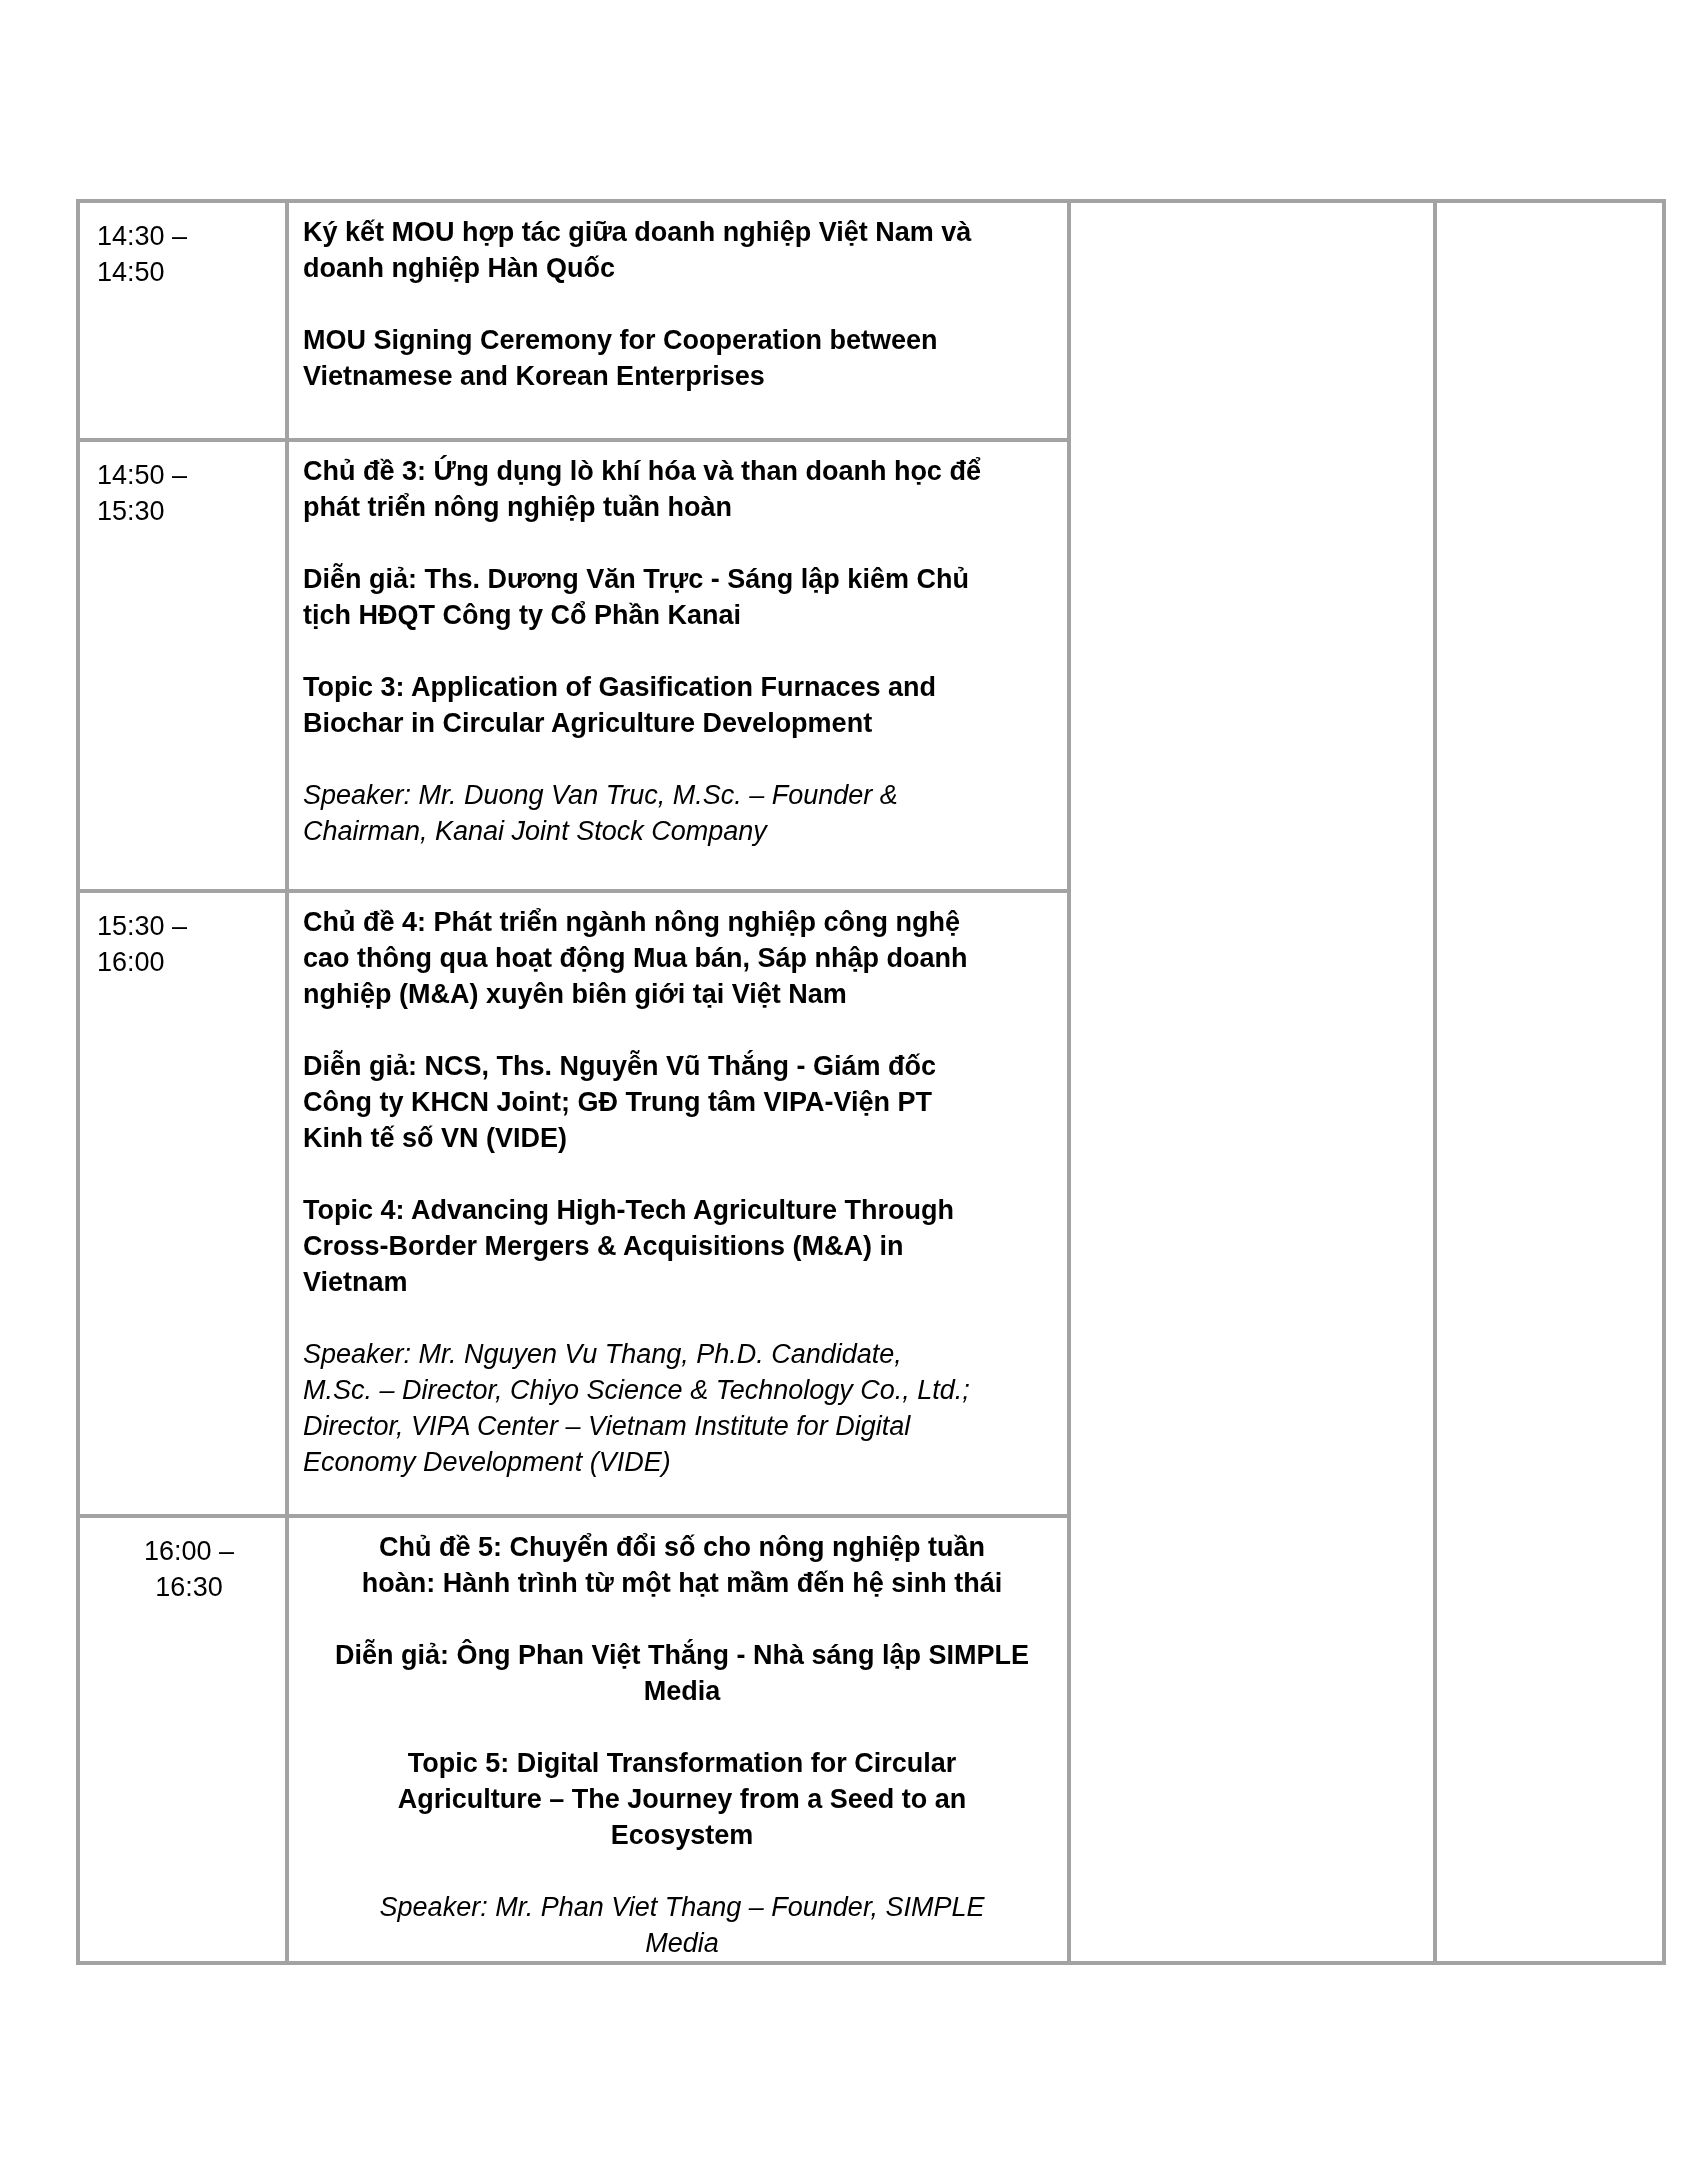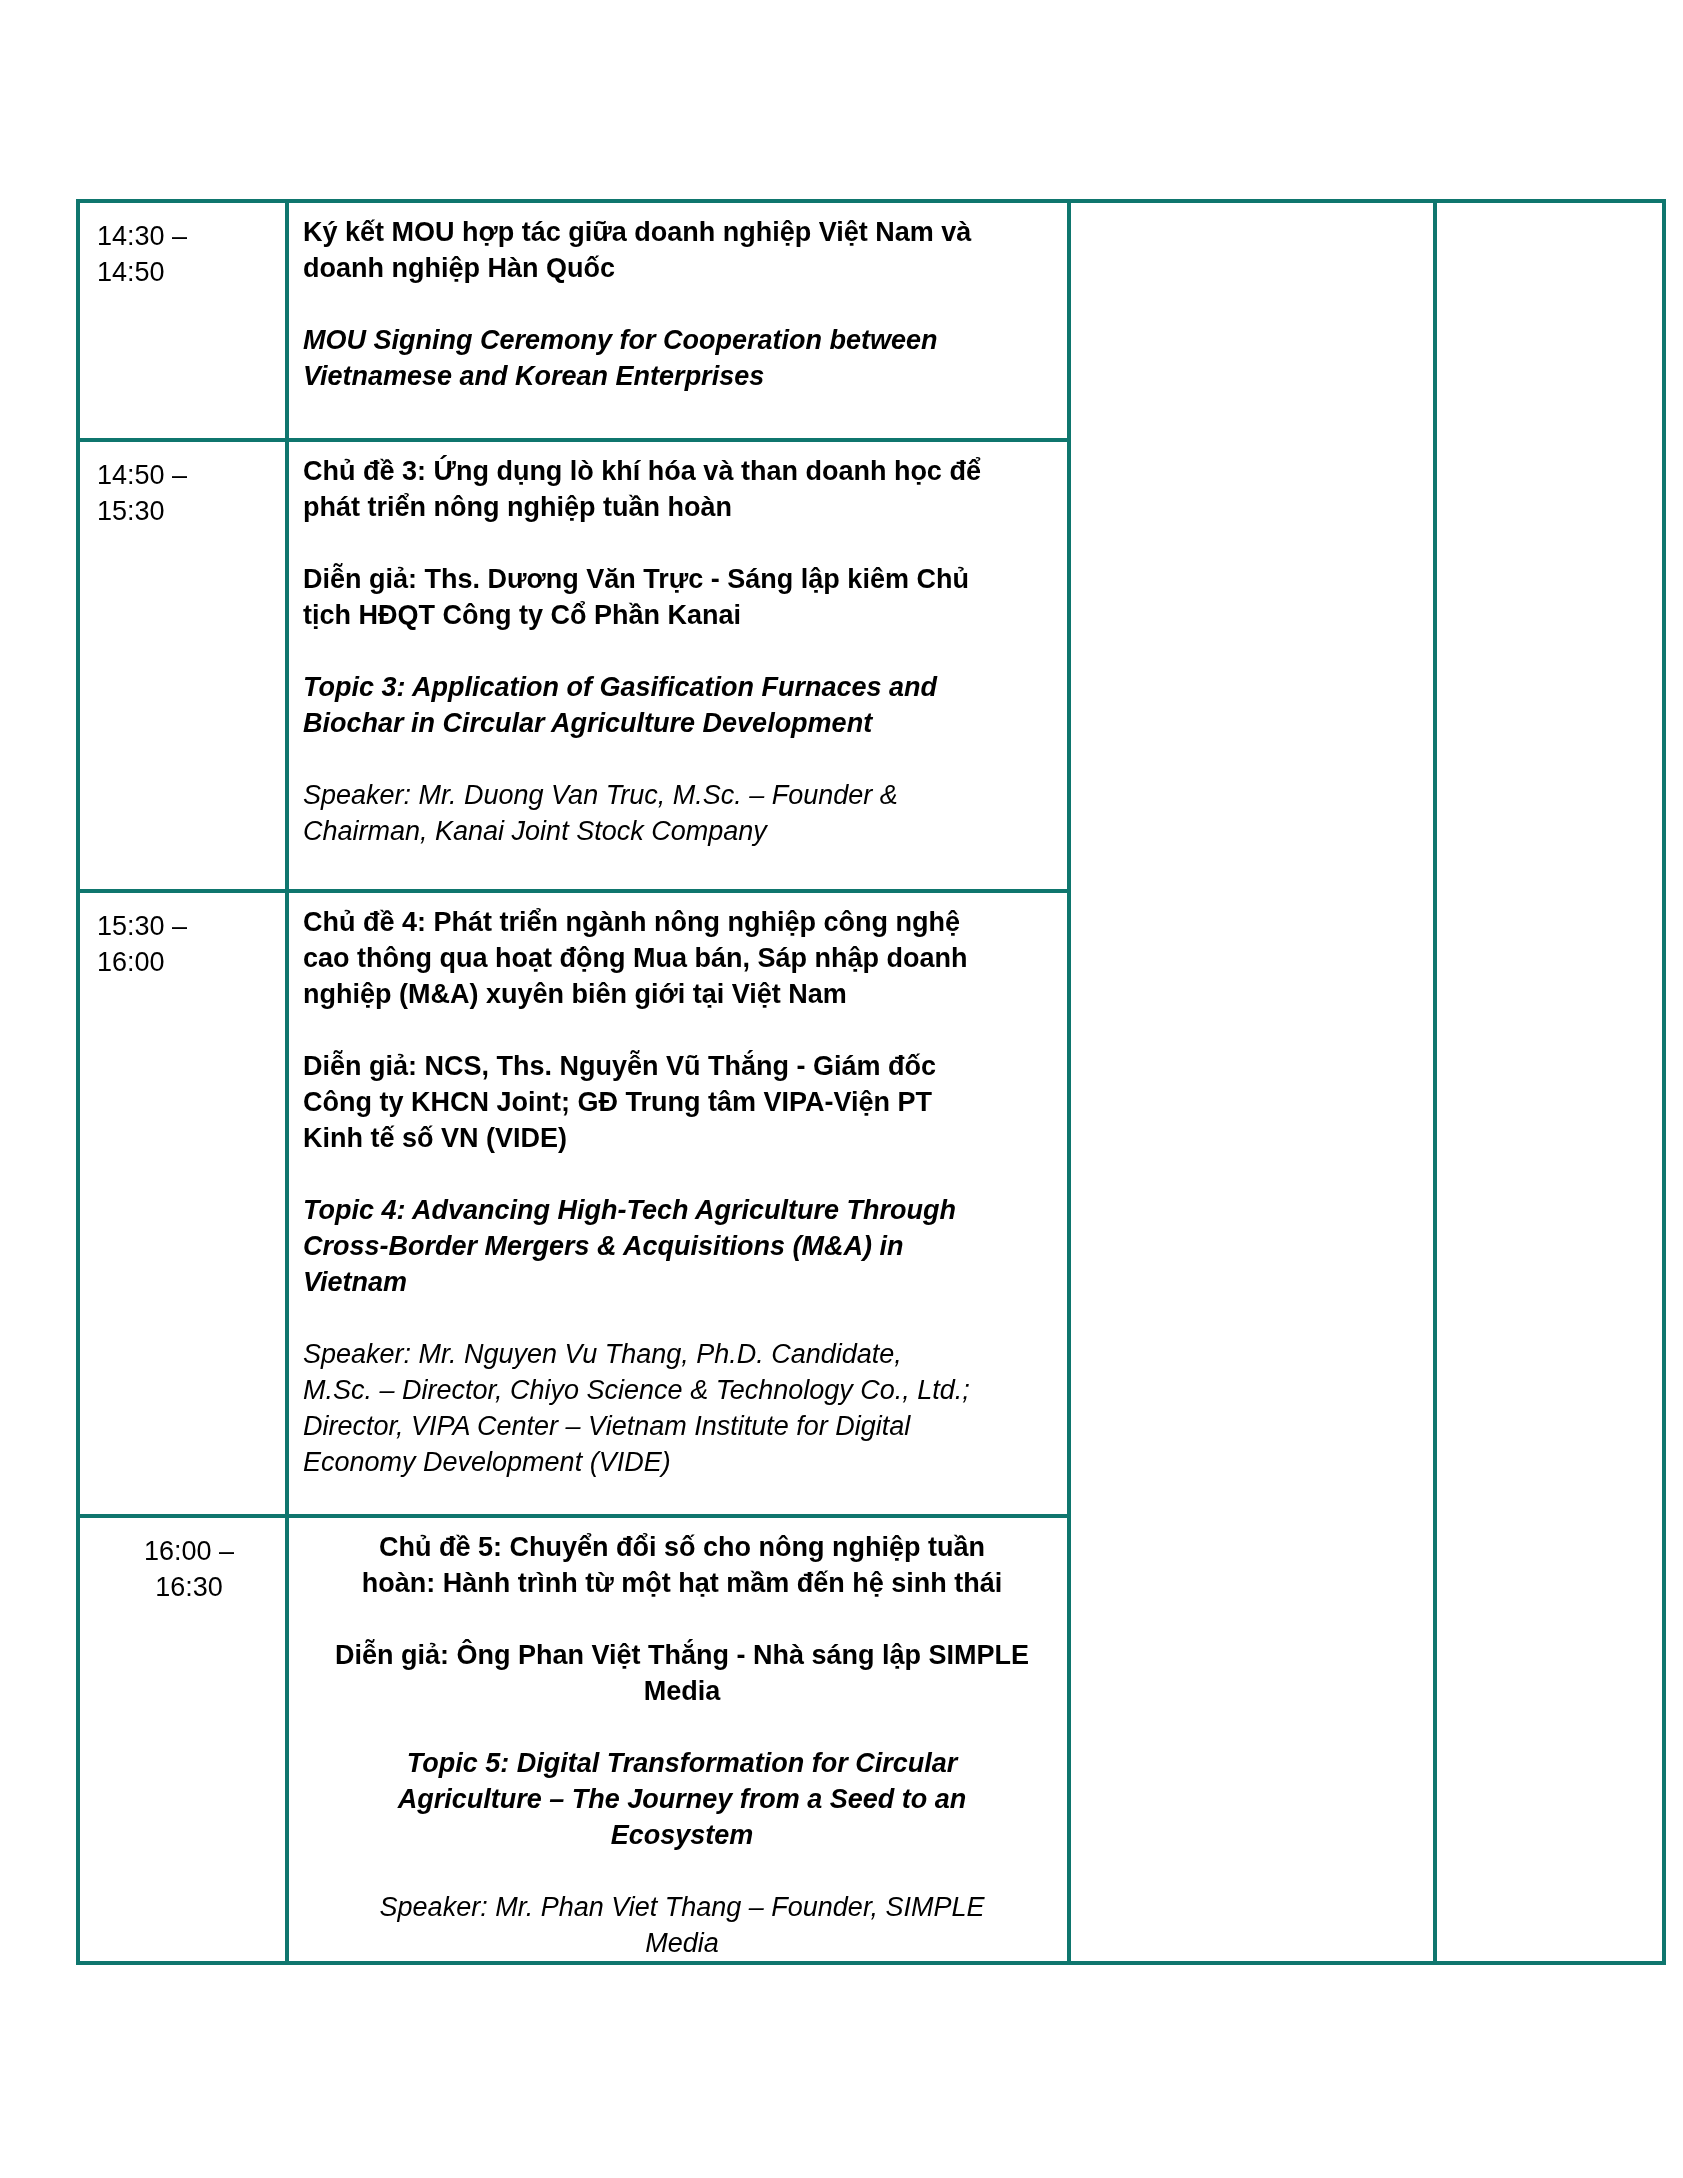--- a/index.html
+++ b/index.html
@@ -13,21 +13,21 @@
   }
   table.schedule {
     position: absolute;
     left: 76px;
     top: 199px;
     width: 1586px;
     border-collapse: collapse;
     table-layout: fixed;
   }
   table.schedule td {
-    border: 4px solid #0f766e;
+    border: 4px solid #a3a3a3;
     vertical-align: top;
     overflow: hidden;
   }
   col.c1 { width: 209px; }
   col.c2 { width: 782px; }
   col.c3 { width: 366px; }
   col.c4 { width: 229px; }
   tr.r1 { height: 239px; }
   tr.r2 { height: 451px; }
   tr.r3 { height: 625px; }
@@ -43,21 +43,21 @@
     font-size: 27px;
     line-height: 36px;
   }
   td.content-cell p {
     margin: 0 0 36px 1px;
     white-space: pre;
   }
   td.content-cell p:last-child { margin-bottom: 0; }
   .vi-title   { font-weight: bold; }
   .vi-speaker { font-weight: bold; }
-  .en-title   { font-weight: bold; font-style: italic; }
+  .en-title   { font-weight: bold; }
   .en-speaker { font-style: italic; }
 </style>
 </head>
 <body>
 
 <table class="schedule">
   <colgroup>
     <col class="c1">
       <col class="c2">
       <col class="c3">

